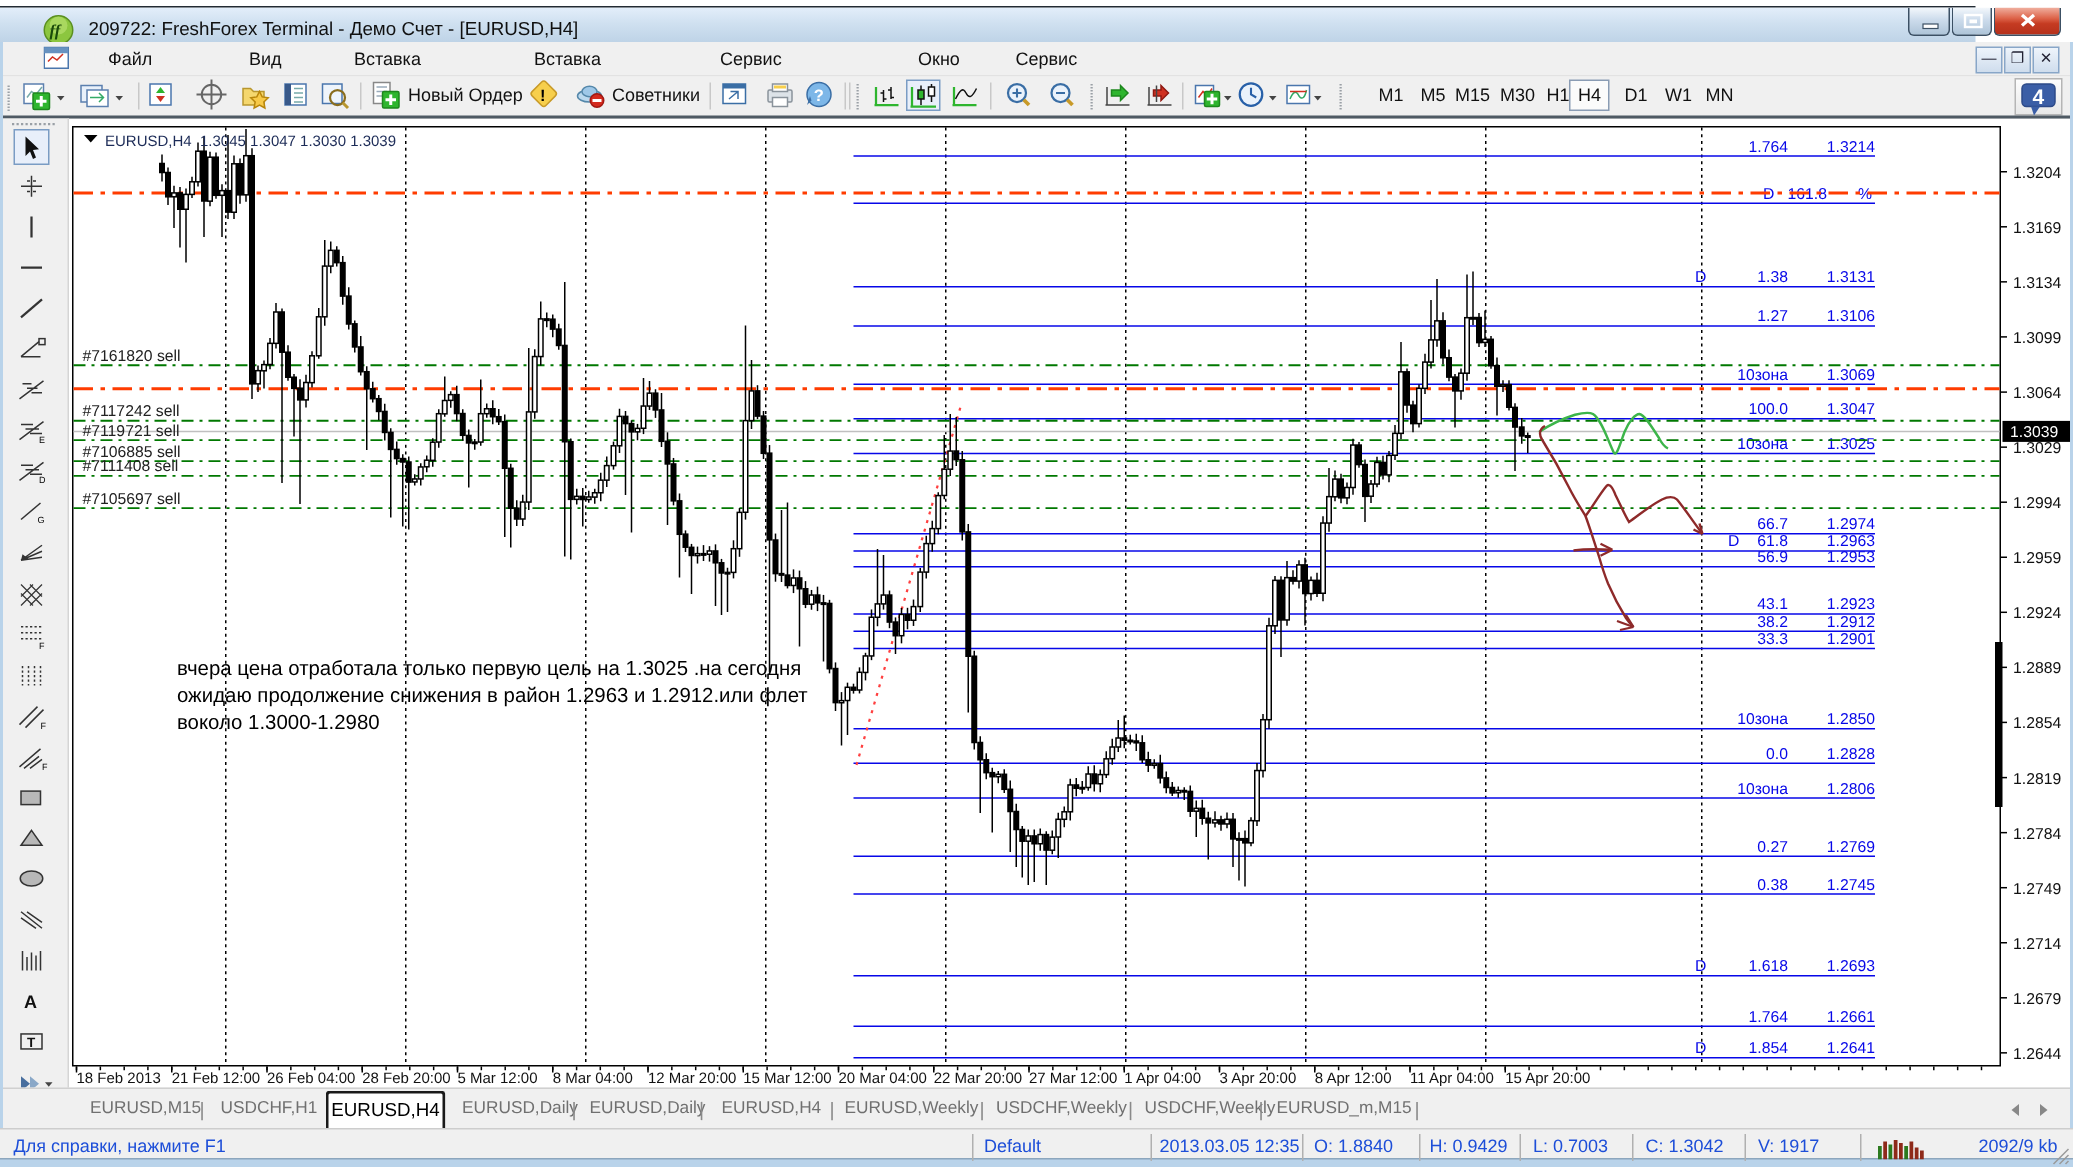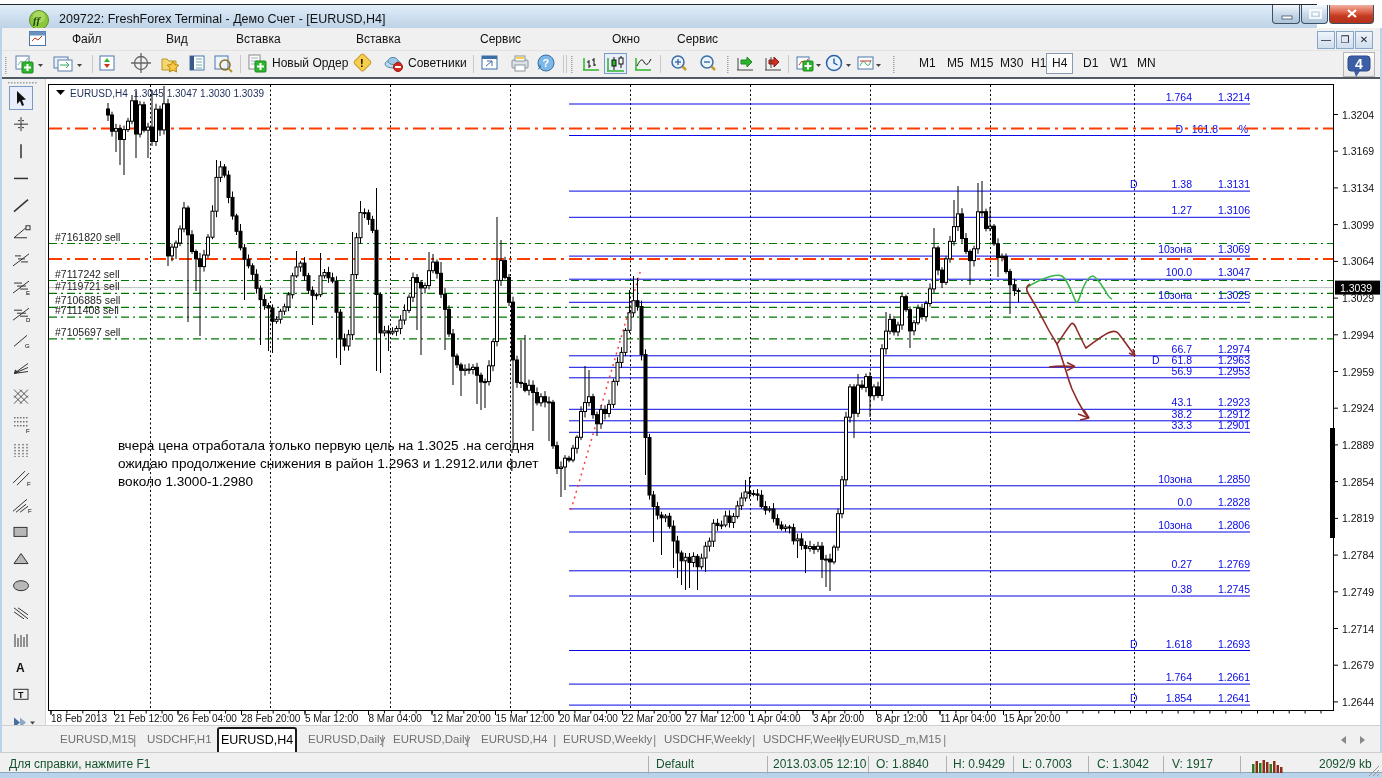--- a/index.html
+++ b/index.html
@@ -32,21 +32,21 @@
 .tbt { font:12px "Liberation Sans"; fill:#111; }
 #tabbar { position:absolute; left:0; top:725px; width:1382px; height:27px; background:#f0f0f0;
   border-top:1px solid #d0d0d0; }
 .tab { position:absolute; top:7px; font-size:11.5px; color:#707070; }
 .tsep { position:absolute; top:6px; font-size:13px; color:#8a8a8a; }
 #activetab { position:absolute; left:217px; top:1px; width:80px; height:26px; background:#fff;
   border:2px solid #1a1a1a; border-bottom:none; border-radius:3px 3px 0 0; }
 #activetab span { display:block; margin-top:4px; text-align:center; font-size:12.5px; color:#000; }
 #statusbar { position:absolute; left:0; top:752px; width:1382px; height:20px; background:#f0f0f0;
   border-top:1px solid #cdcdcd; }
-.sitem { position:absolute; top:4px; font-size:12px; color:#14532d; }
+.sitem { position:absolute; top:4px; font-size:12px; color:#1d4ed8; }
 .sdiv { position:absolute; top:3px; width:1px; height:18px; background:#b0b0b0; }
 </style></head><body>
 <div id="chart_underlay" style="position:absolute;left:0;top:0;width:1382px;height:778px;background:#fff"></div>
 <svg id="chartsvg" style="position:absolute;left:0;top:0" width="1382" height="778">
 <rect x="48.5" y="84.5" width="1285" height="626" fill="#fff" stroke="#000" stroke-width="1"></rect>
 <line x1="150.5" y1="85" x2="150.5" y2="710" stroke="#000" stroke-width="1" stroke-dasharray="2,2.5"></line>
 <line x1="270.5" y1="85" x2="270.5" y2="710" stroke="#000" stroke-width="1" stroke-dasharray="2,2.5"></line>
 <line x1="390.5" y1="85" x2="390.5" y2="710" stroke="#000" stroke-width="1" stroke-dasharray="2,2.5"></line>
 <line x1="510.5" y1="85" x2="510.5" y2="710" stroke="#000" stroke-width="1" stroke-dasharray="2,2.5"></line>
 <line x1="630.5" y1="85" x2="630.5" y2="710" stroke="#000" stroke-width="1" stroke-dasharray="2,2.5"></line>
@@ -1060,21 +1060,21 @@
   </svg>
 </div>
 <div id="frameL" style="position:absolute;left:0;top:28px;width:2px;height:750px;background:#b9d3ea"></div>
 <div id="frameR" style="position:absolute;left:1380px;top:28px;width:2px;height:750px;background:#b9d3ea"></div>
 <div id="frameB" style="position:absolute;left:0;top:772px;width:1382px;height:6px;background:#b9d3ea;border-top:1px solid #8ca6bd"></div>
 <div id="statusbar">
   <span class="sitem" style="left:9px">Для справки, нажмите F1</span>
   <div class="sdiv" style="left:648px"></div>
   <span class="sitem" style="left:656px">Default</span>
   <div class="sdiv" style="left:767px"></div>
-  <span class="sitem" style="left:773px">2013.03.05 12:10</span>
+  <span class="sitem" style="left:773px">2013.03.05 12:35</span>
   <div class="sdiv" style="left:868px"></div>
   <span class="sitem" style="left:876px">O: 1.8840</span>
   <div class="sdiv" style="left:946px"></div>
   <span class="sitem" style="left:953px">H: 0.9429</span>
   <div class="sdiv" style="left:1013px"></div>
   <span class="sitem" style="left:1022px">L: 0.7003</span>
   <div class="sdiv" style="left:1088px"></div>
   <span class="sitem" style="left:1097px">C: 1.3042</span>
   <div class="sdiv" style="left:1163px"></div>
   <span class="sitem" style="left:1172px">V: 1917</span>

